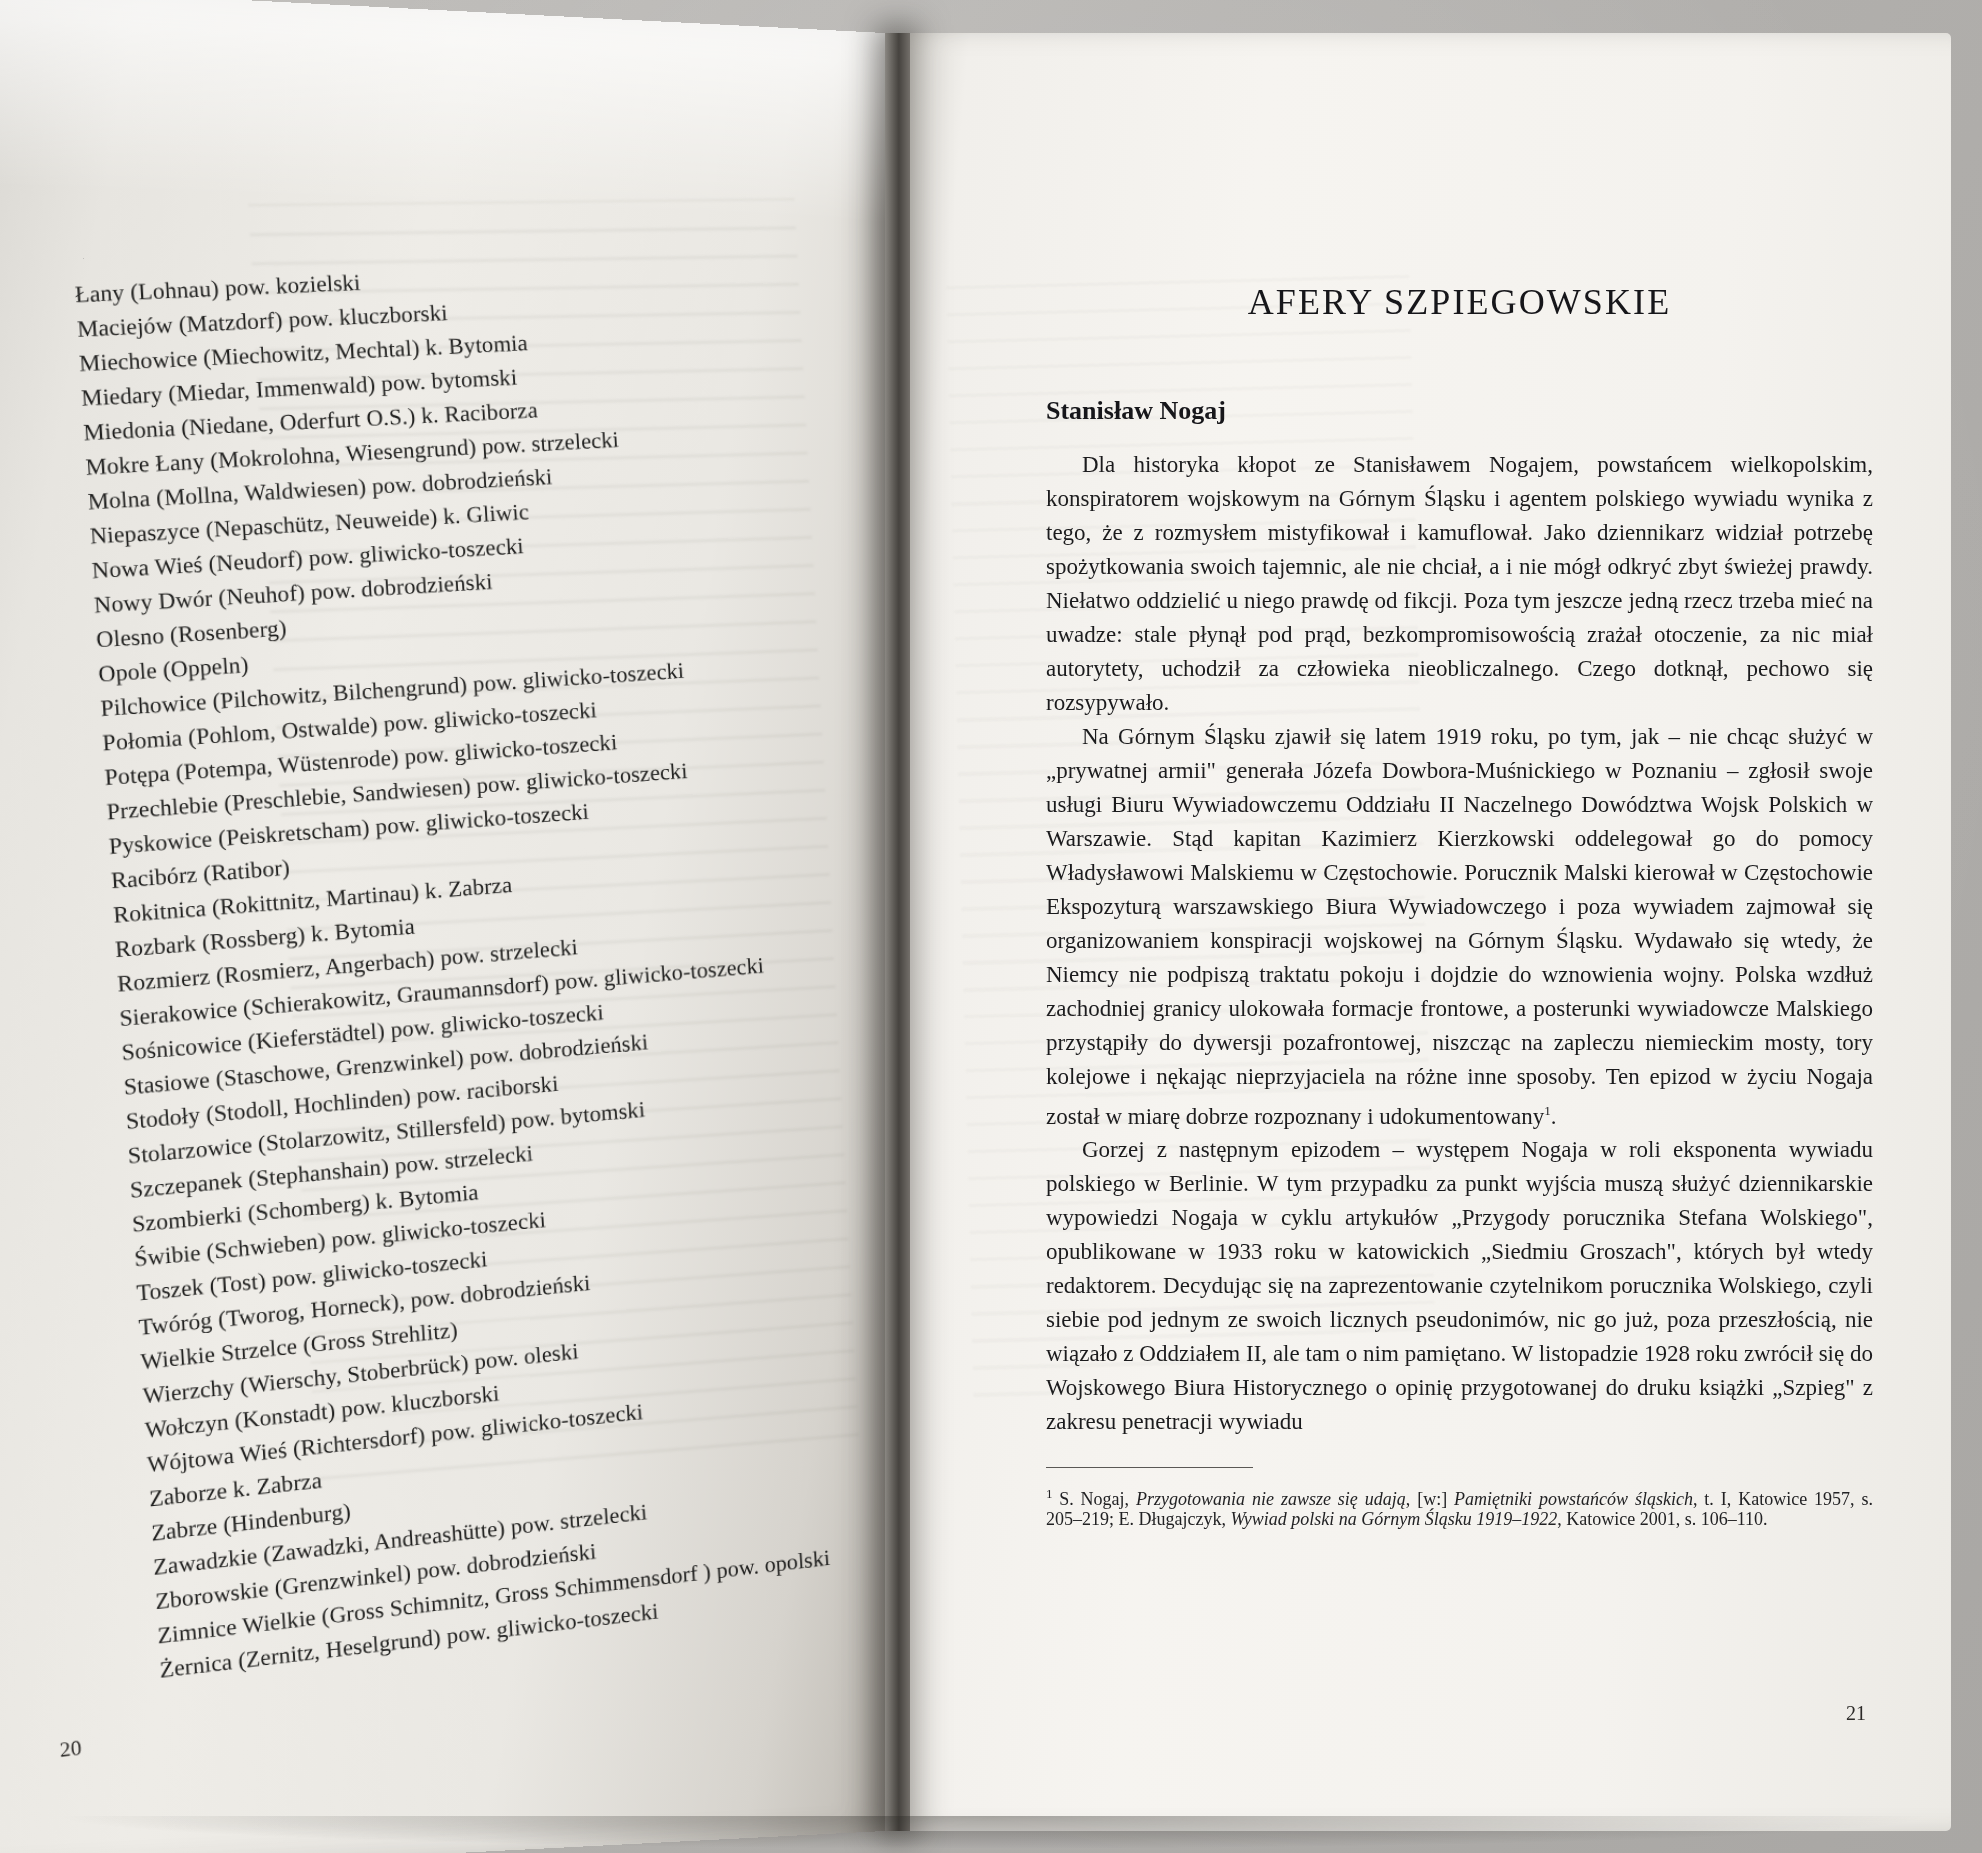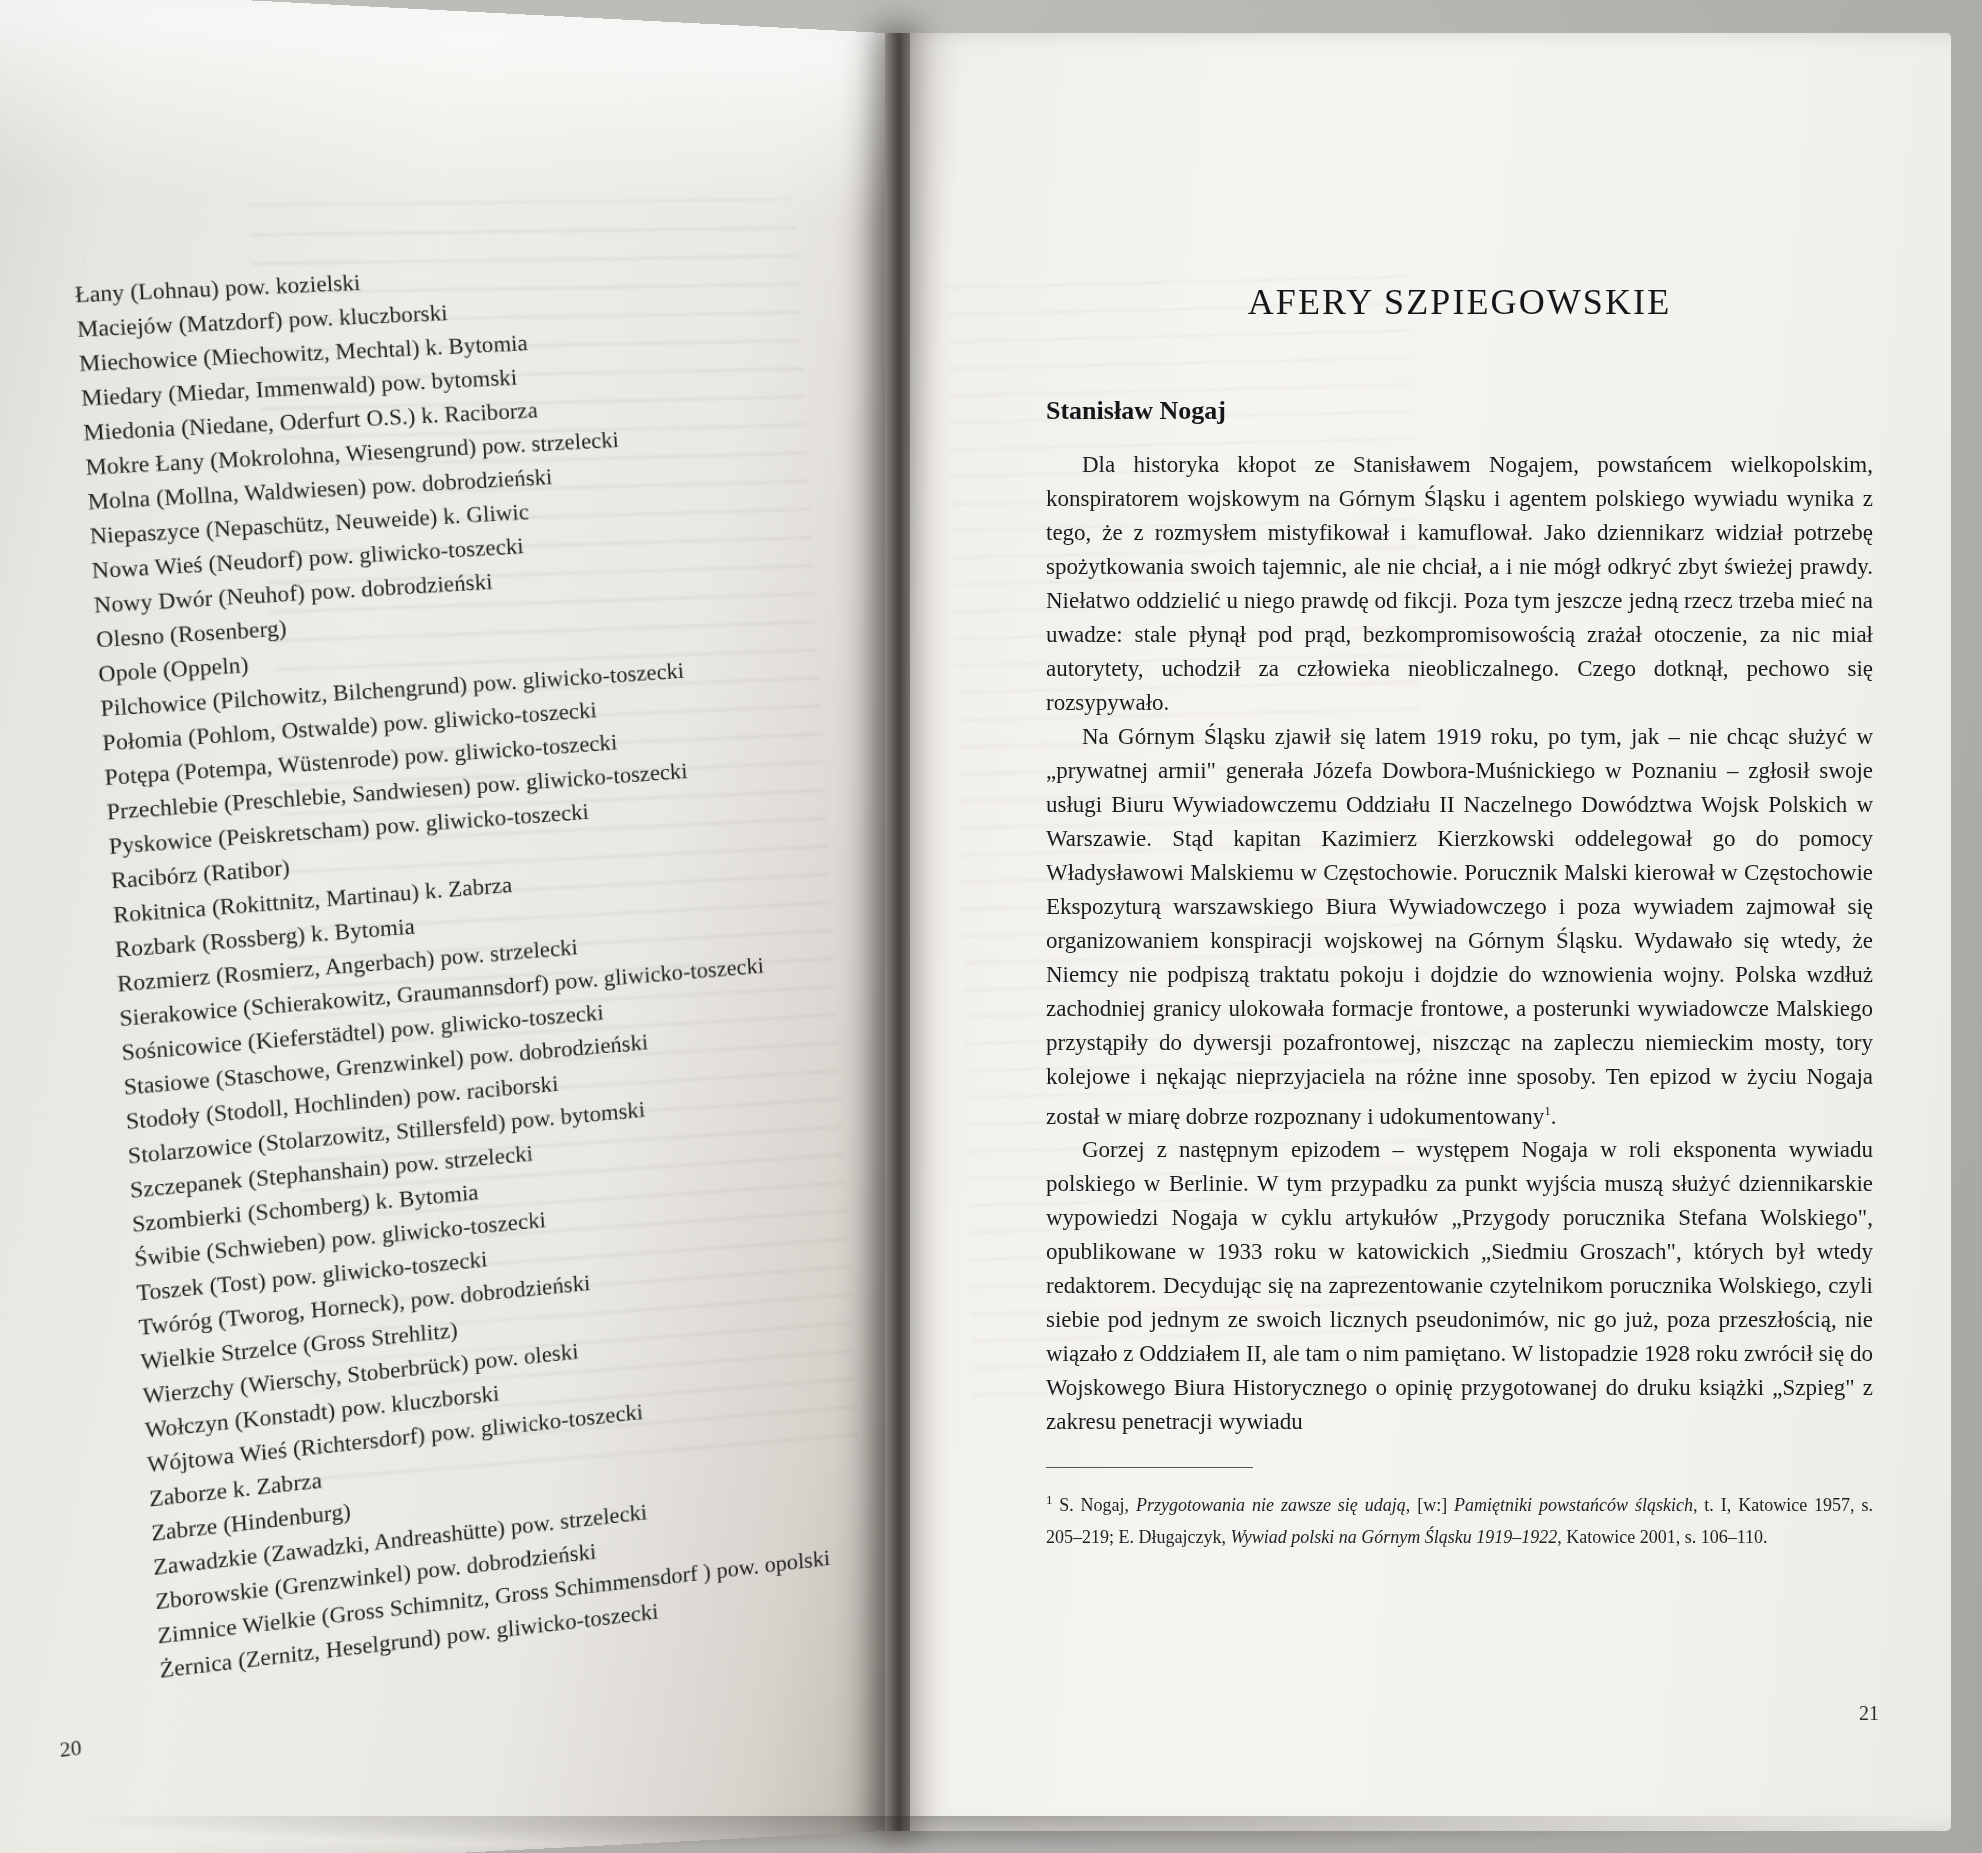--- a/index.html
+++ b/index.html
@@ -170,35 +170,35 @@
   .para + .para { margin-top: 0; }
 
   .footnote-rule {
     width: 207px;
     height: 0.8px;
     background: #5a5855;
     margin: 28px 0 16.5px 0;
   }
   .footnote {
     font-size: 18px;
-    line-height: 32px;
+    line-height: 20px;
     color: #222224;
     text-align: justify;
     margin: 0;
   }
   .footnote .fn-num {
     font-size: 13.2px;
     vertical-align: super;
     margin-right: 6.6px;
   }
   .it { font-style: italic; }
 
   .folio-right {
     position: absolute;
-    right: 72px;
+    right: 85px;
     bottom: 106px;
     font-size: 20px;
     color: #2c2a28;
   }
 
   sup.fnref { font-size: 13.2px; }
 
   
   .book-shadow {
     position: absolute;

